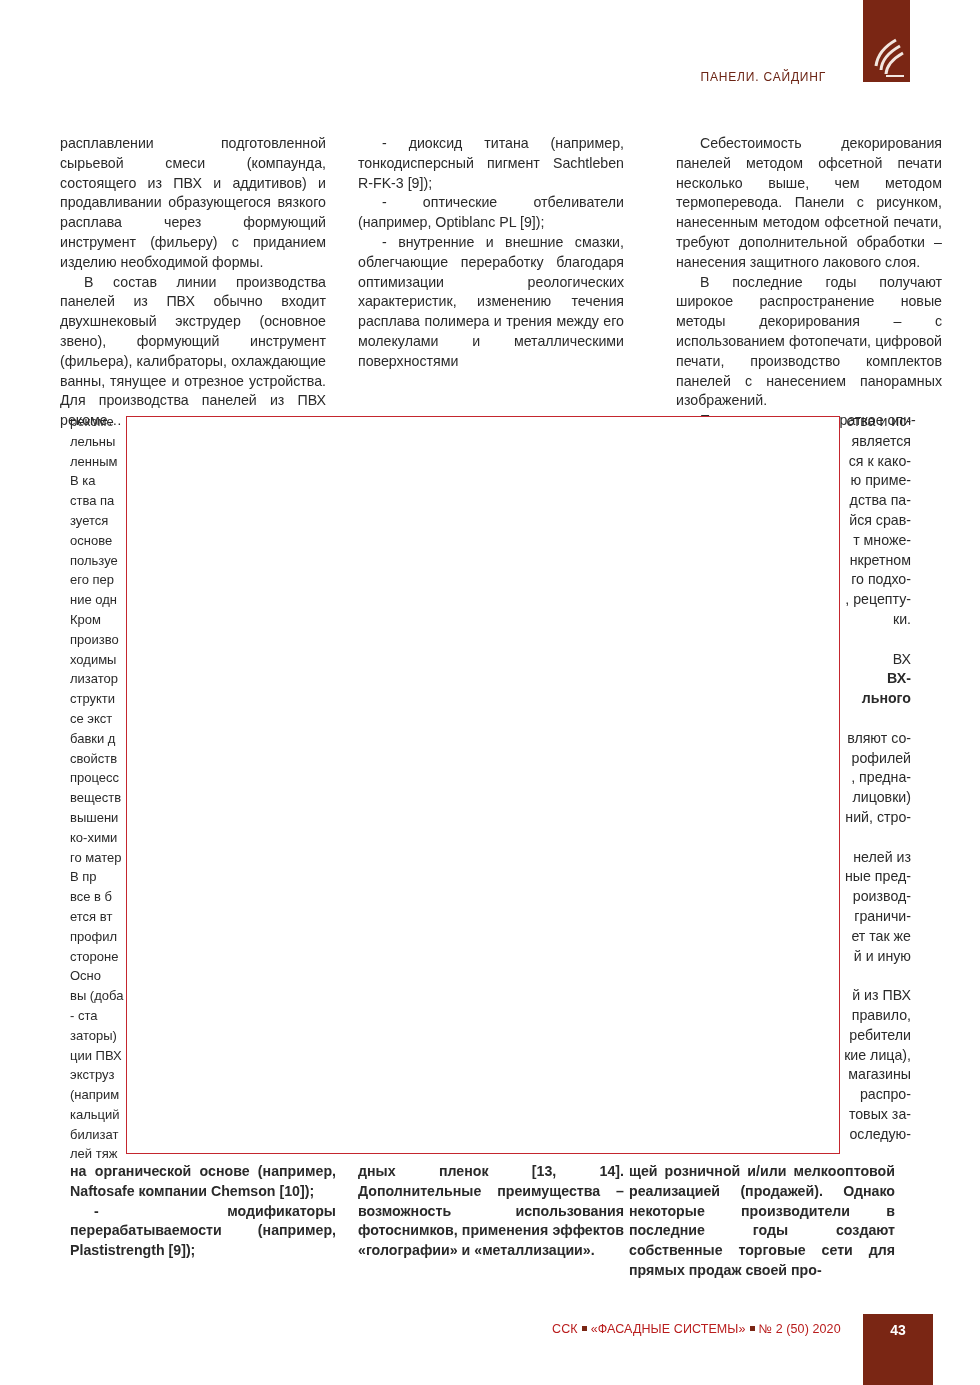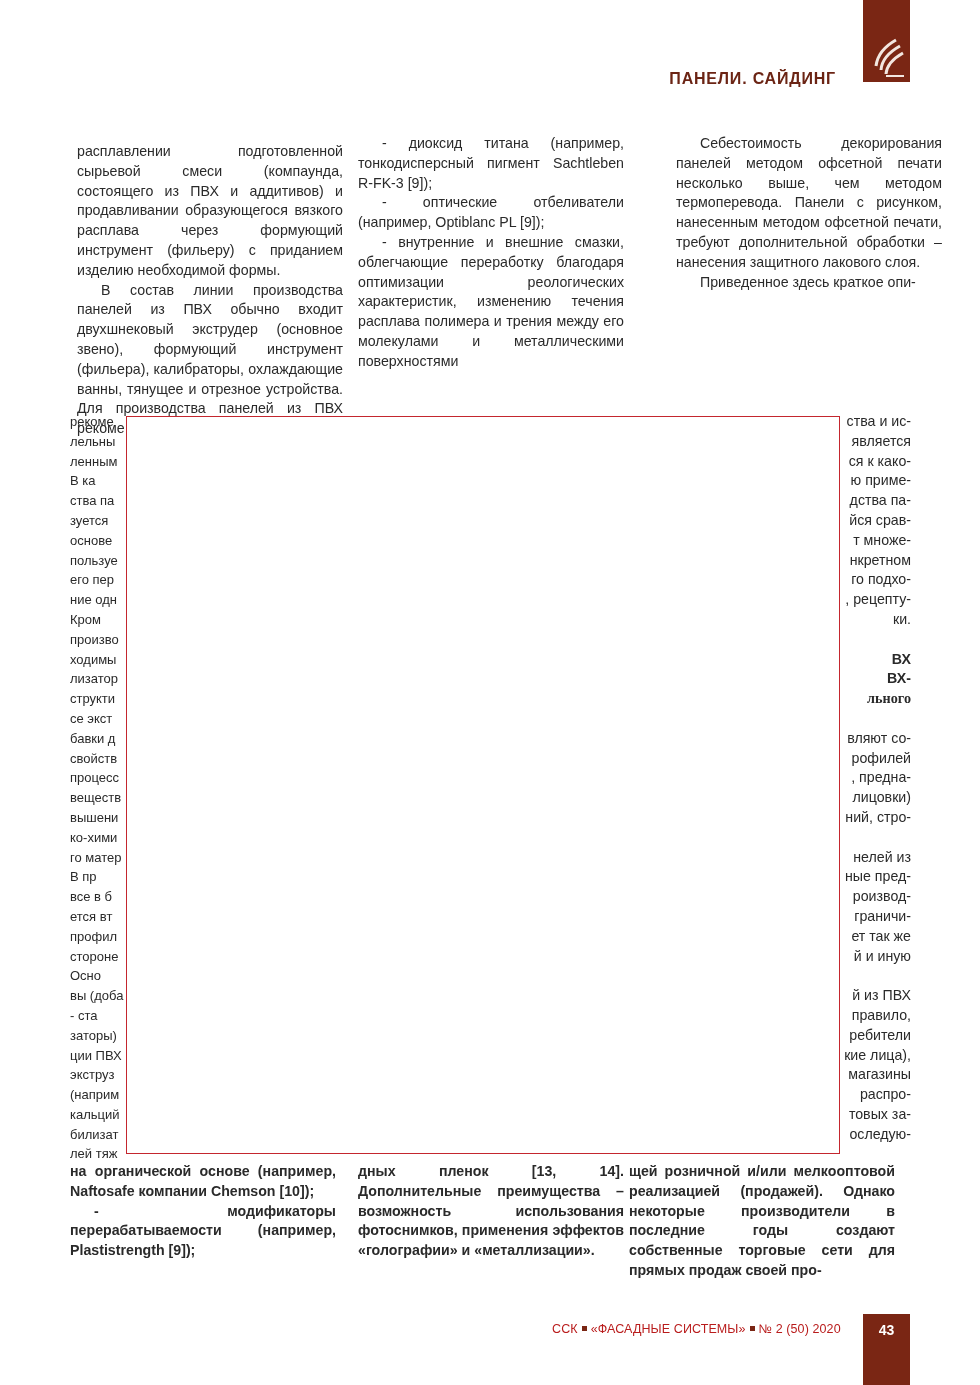--- a/index.html
+++ b/index.html
@@ -8,50 +8,50 @@
     background: #ffffff;
     font-family: "Liberation Sans", sans-serif;
     color: #2a2a2a;
   }
   .brand-tab {
     position: absolute; left: 863px; top: 0; width: 47px; height: 82px;
     background: #7a2614;
   }
   .brand-tab svg { position: absolute; left: 7px; top: 36px; }
   .section-title {
-    position: absolute; right: 144px; top: 70px;
-    font-size: 16px; font-weight: bold; letter-spacing: 0.8px;
+    position: absolute; right: 154px; top: 70px;
+    font-size: 12px; font-weight: normal; letter-spacing: 0.8px;
     color: #6b2414;
   }
   .col {
     position: absolute; top: 134px; width: 266px;
     font-size: 14.2px; line-height: 19.8px; text-align: justify;
   }
   .col p { margin: 0; }
   .col p.ind { text-indent: 24px; }
-  .c1 { left: 77px; margin-top: 8px; }
+  .c1 { left: 60px; }
   .c2 { left: 358px; }
   .c3 { left: 636px; margin-left: 40px; }
   .overlay {
     position: absolute; left: 126px; top: 416px; width: 714px; height: 738px;
     background: #ffffff; border: 1px solid #c4262e; box-sizing: border-box;
   }
   .bottom {
     position: absolute; top: 1162px; width: 266px;
     font-size: 14.2px; line-height: 19.8px; text-align: justify; font-weight: bold;
   }
   .bottom p { margin: 0; }
   .bottom p.ind { text-indent: 24px; }
   .footer {
     position: absolute; left: 552px; top: 1322px;
     font-size: 12.5px; color: #b91c1c; letter-spacing: 0.1px;
   }
   .footer .sq { display: inline-block; width: 5px; height: 5px; background: #7a2614; vertical-align: middle; margin: 0 4px 2px 4px; }
   .page-tab {
-    position: absolute; left: 863px; top: 1314px; width: 47px; height: 71px;
+    position: absolute; left: 863px; top: 1314px; width: 70px; height: 71px;
     background: #7a2614; color: #ffffff; font-weight: bold; font-size: 14px;
     text-align: center; padding-top: 8px; box-sizing: border-box;
   }
 </style>
 </head>
 <body>
 
 <div class="brand-tab">
   <svg width="34" height="44" viewBox="0 0 34 44">
     <path d="M6 30 Q8 14 26 4" stroke="#f3e6e0" stroke-width="3" fill="none"></path>
@@ -68,20 +68,21 @@
 </div>
 
 <div class="col c2">
   <p class="ind">- диоксид титана (например, тонкодисперсный пигмент Sachtleben R-FK-3 [9]);</p>
   <p class="ind">- оптические отбеливатели (например, Optiblanc PL [9]);</p>
   <p class="ind">- внутренние и внешние смазки, облегчающие переработку благодаря оптимизации реологических характеристик, изменению течения расплава полимера и трения между его молекулами и металлическими поверхностями</p>
 </div>
 
 <div class="col c3">
   <p class="ind">Себестоимость декорирования панелей методом офсетной печати несколько выше, чем методом термоперевода. Панели с рисунком, нанесенным методом офсетной печати, требуют дополнительной обработки – нанесения защитного лакового слоя.</p>
+  <p class="ind">В последние годы получают широкое распространение новые методы декорирования – с использованием фотопечати, цифровой печати, производство комплектов панелей с нанесением панорамных изображений.</p>
   <p class="ind">Приведенное здесь краткое опи-</p>
 </div>
 
 <div id="left-frag" style="position:absolute;left:70px;top:412px;width:60px;font-size:13px;line-height:19.8px;white-space:nowrap;overflow:hidden;">
     <div>рекоме</div>
     <div>лельны</div>
     <div>ленным</div>
     <div>В ка</div>
     <div>ства па</div>
     <div>зуется</div>
@@ -124,23 +125,23 @@
     <div>ся к како-</div>
     <div>ю приме-</div>
     <div>дства па-</div>
     <div>йся срав-</div>
     <div>т множе-</div>
     <div>нкретном</div>
     <div>го подхо-</div>
     <div>, рецепту-</div>
     <div>ки.</div>
     <div>&nbsp;</div>
-    <div style="font-weight: bold;">ВХ</div>
+    <div style="font-weight: normal;">ВХ</div>
     <div style="font-weight: bold; padding-left: 43px;">ВХ-</div>
-    <div style="font-weight: bold; font-family: Liberation Serif, serif;">льного</div>
+    <div style="font-weight: bold;">льного</div>
     <div>&nbsp;</div>
     <div>вляют со-</div>
     <div>рофилей</div>
     <div>, предна-</div>
     <div>лицовки)</div>
     <div>ний, стро-</div>
     <div>&nbsp;</div>
     <div>нелей из</div>
     <div>ные пред-</div>
     <div>роизвод-</div>

